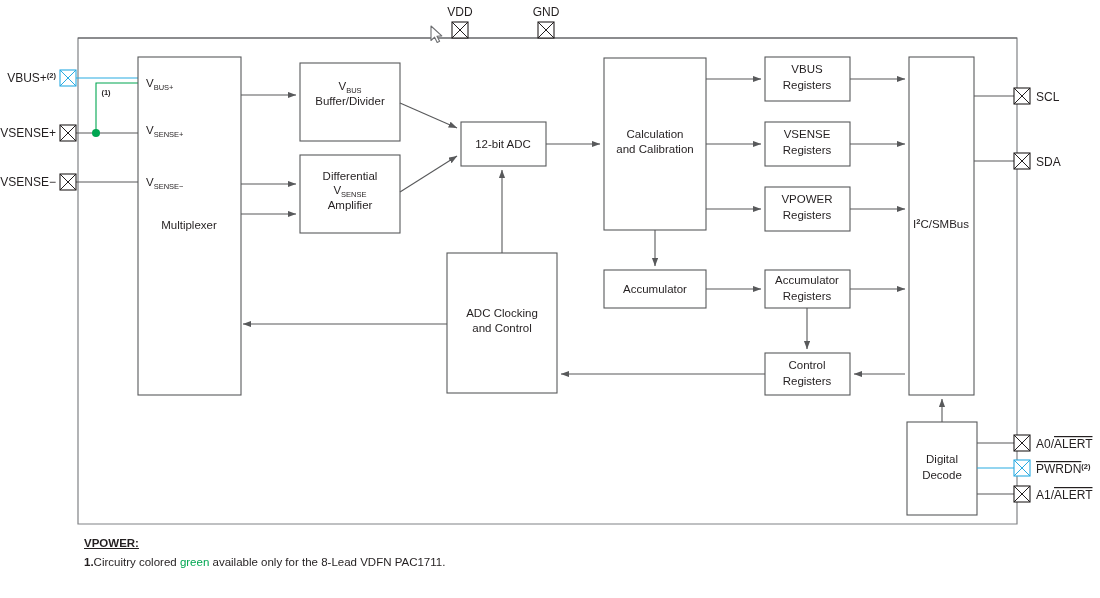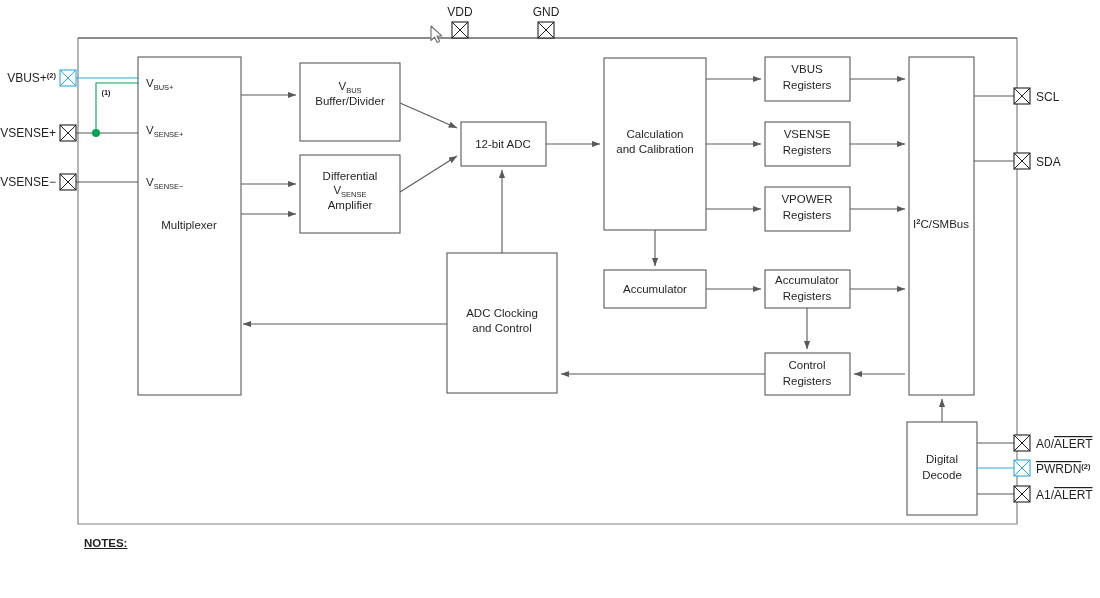--- a/index.html
+++ b/index.html
@@ -222,16 +222,19 @@
   <text class="pin" x="1036" y="473" fill="#29abe2"><tspan text-decoration="overline">PWRDN</tspan><tspan class="sup" dy="-4">(2)</tspan></text>
 
   <text class="pin" x="1036" y="499"><tspan>A1/</tspan><tspan text-decoration="overline">ALERT</tspan></text>
 
   <g transform="translate(431,26)">
     <path d="M0,0 L0,14.5 L3.6,11.2 L6.2,16.4 L8.6,15.2 L6.0,10.2 L10.8,9.9 Z" fill="#ffffff" stroke="#6d6e71" stroke-width="1.1" stroke-linejoin="round"></path>
   </g>
 </svg>
 
 <div class="notes">
-  <div class="nhdr">NOTES:</div>
+  <div class="nhdr">VPOWER:</div>
+  <div>
+    <b>1.</b><span>Circuitry colored </span><span class="green-t">green</span><span> available only for the 8-Lead VDFN PAC1711.</span>
+  </div>
 </div>
 
 </div>
 
 </body></html>

